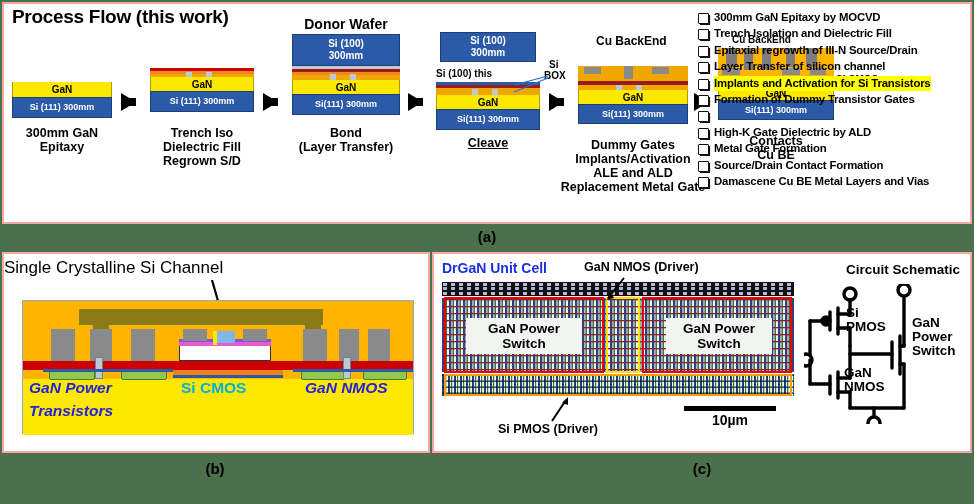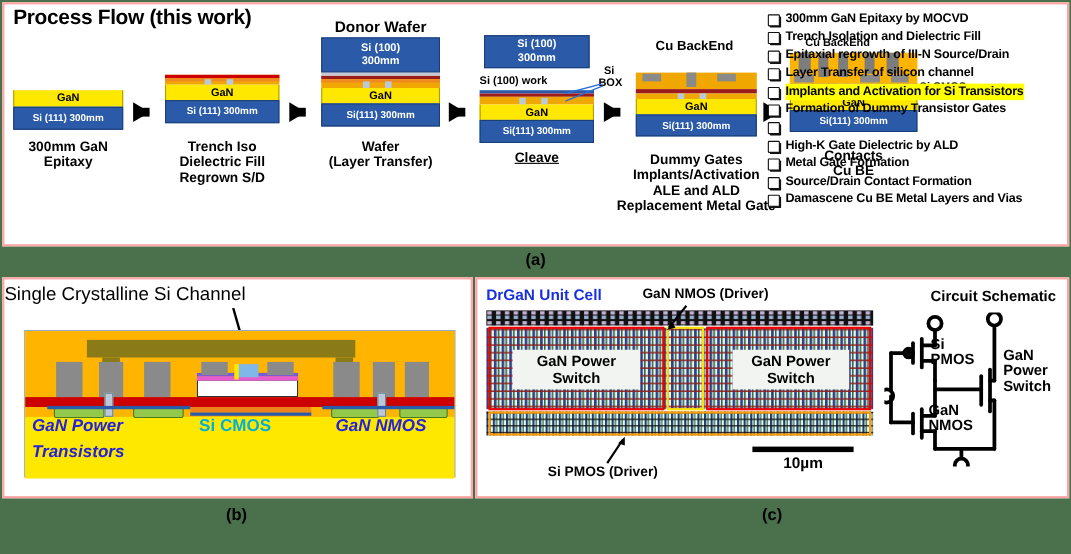--- a/index.html
+++ b/index.html
@@ -154,32 +154,32 @@
     <div class="stack" style="position:absolute;left:0;top:35px;width:108px;height:45px;">
       <div class="darkred" style="position:absolute;left:0;top:0;width:108px;height:3px;"></div>
       <div class="goldlayer" style="position:absolute;left:0;top:3px;width:108px;height:8px;"></div>
       <div class="orangeband" style="position:absolute;left:0;top:3px;width:108px;height:3px;"></div>
       <div class="gatepad" style="left:38px;top:5px;width:6px;height:6px;"></div>
       <div class="gatepad" style="left:58px;top:5px;width:6px;height:6px;"></div>
       <div class="gan" style="position:absolute;left:0;top:11px;width:108px;height:14px;">GaN</div>
       <div class="sub" style="position:absolute;left:0;top:25px;width:108px;height:21px;">Si(111) 300mm</div>
     </div>
     <div class="stage-cap" style="top:92px;">
-      <div>Wafer</div>
+      <div>Bond</div>
       <div>(Layer Transfer)</div>
     </div>
   </div>
   <div class="arrow" style="left:404px;top:89px;"></div>
 
   <div class="stage" style="left:432px;top:28px;width:104px;">
     <div class="donor" style="position:absolute;left:4px;top:0;width:96px;height:30px;">
       <span>Si (100)</span>
       <span>300mm</span>
     </div>
-    <div class="smalllabel" style="left:0;top:36px;">Si (100) work</div>
+    <div class="smalllabel" style="left:0;top:36px;">Si (100) this</div>
     <div class="stack" style="position:absolute;left:0;top:50px;width:104px;height:46px;">
       <div style="position:absolute;left:0;top:0;width:104px;height:2.5px;background:#2b5ba8;"></div>
       <div class="darkred" style="position:absolute;left:0;top:2.5px;width:104px;height:3.5px;"></div>
       <div class="goldlayer" style="position:absolute;left:0;top:6px;width:104px;height:7px;"></div>
       <div class="gatepad" style="left:36px;top:7px;width:6px;height:6px;"></div>
       <div class="gatepad" style="left:56px;top:7px;width:6px;height:6px;"></div>
       <div class="gan" style="position:absolute;left:0;top:13px;width:104px;height:14px;">GaN</div>
       <div class="sub" style="position:absolute;left:0;top:27px;width:104px;height:21px;">Si(111) 300mm</div>
     </div>
     <div class="stage-cap" style="top:104px;text-decoration:underline;">

